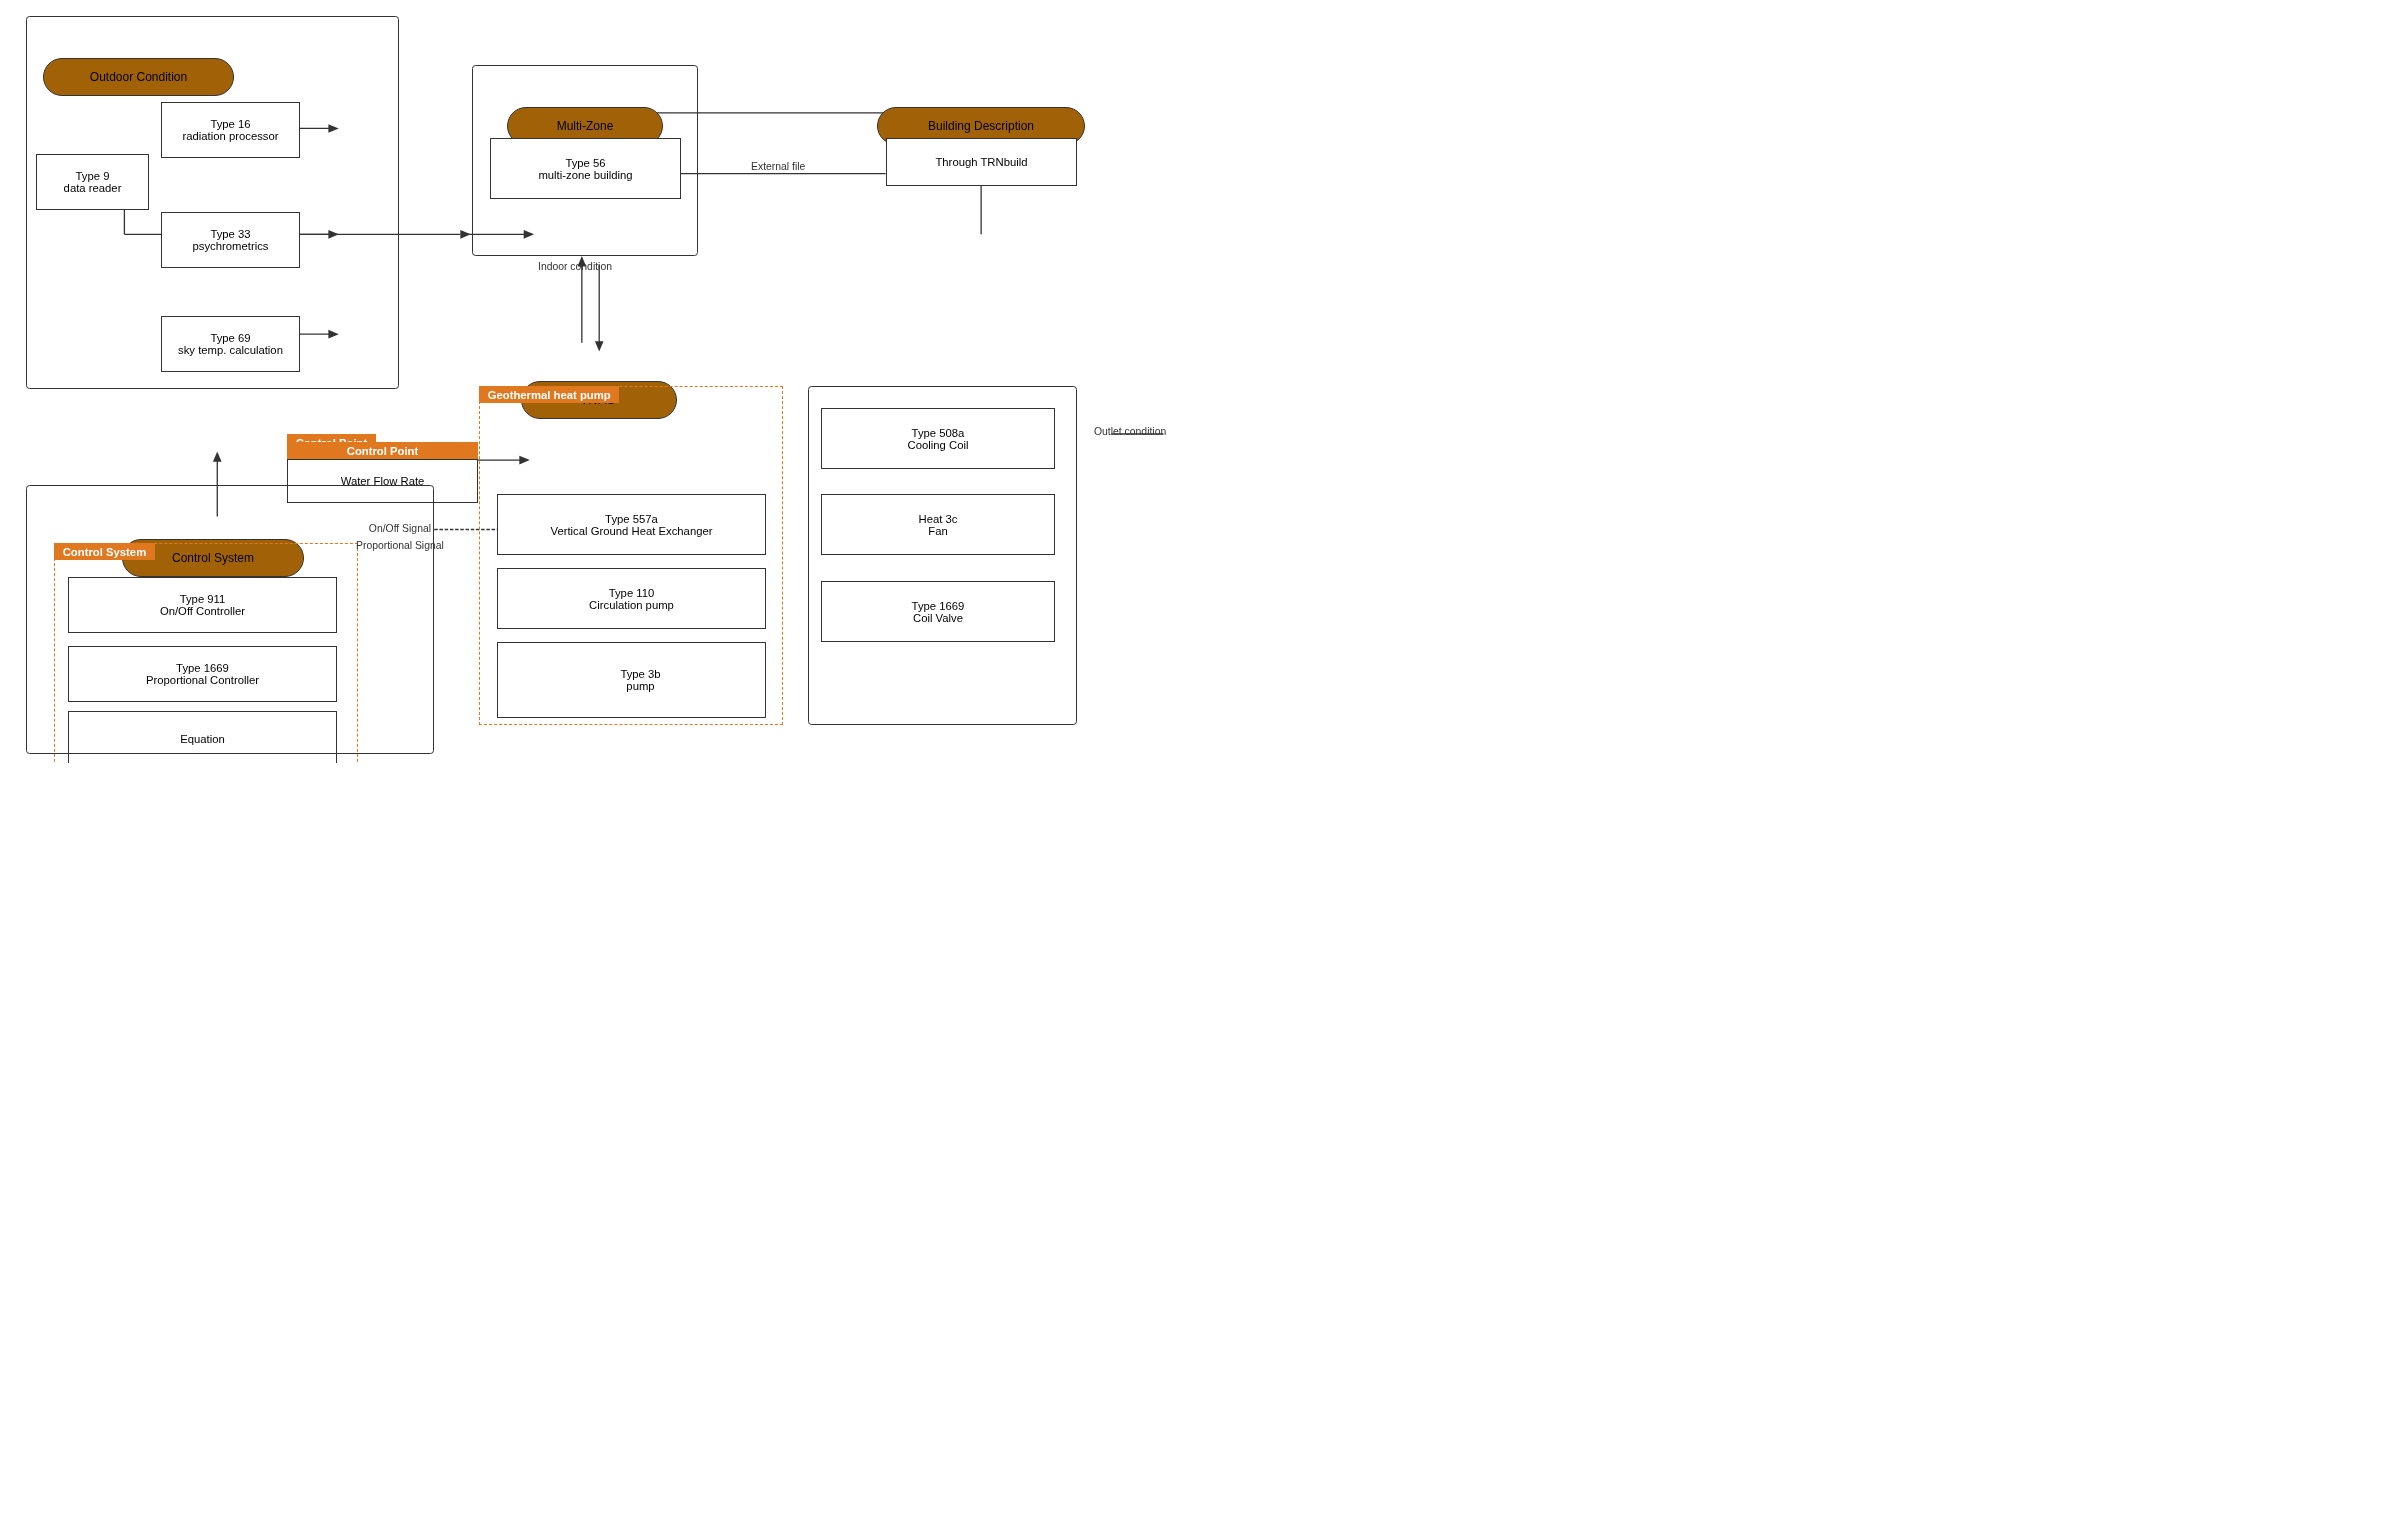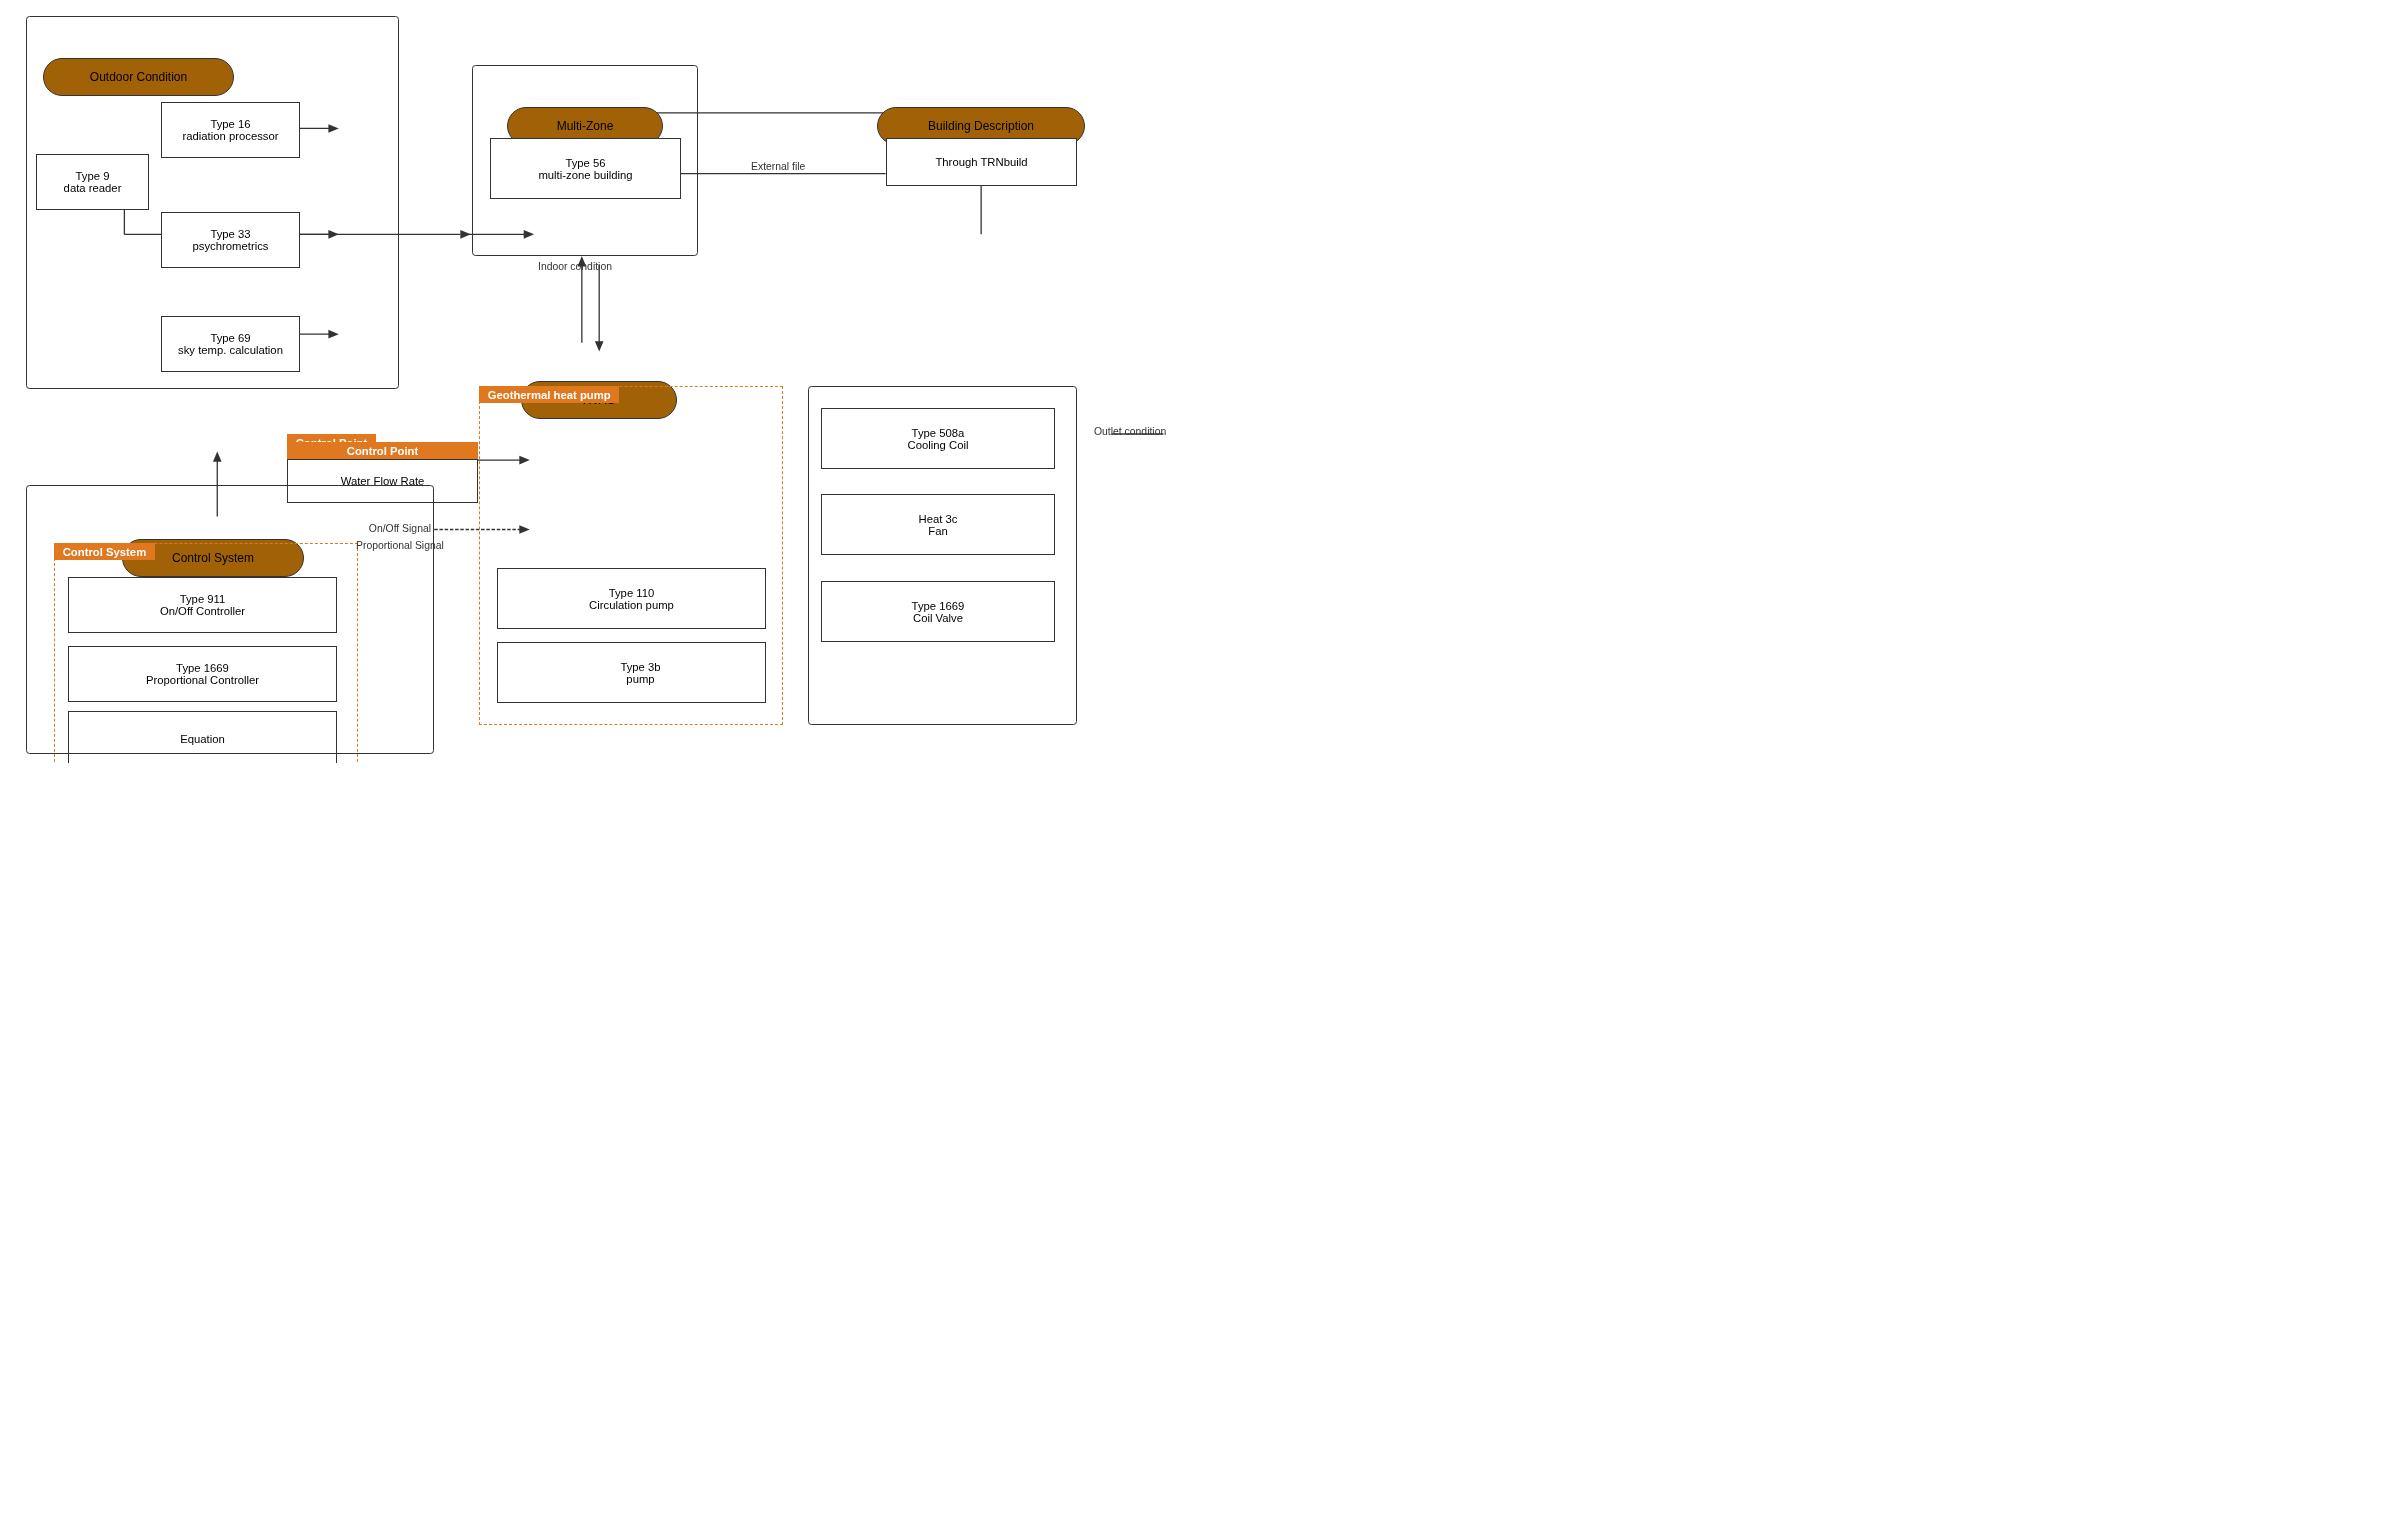--- a/index.html
+++ b/index.html
@@ -180,27 +180,31 @@
   </div>
 
   <div class="orange-header" style="left:479px; top:386px;">
     <span>Geothermal heat pump</span>
   </div>
 
   <div style="position:absolute; left:479px; top:386px; width:304px; height:339px; border:1.7px dashed #e07820; background:transparent;">
   </div>
 
 
+  <div class="rect" style="left:497px; top:486px; width:269px; height:61px; flex-direction:column;">
+    <span>Type 557a</span>
+    <span>Vertical Ground Heat Exchanger</span>
+  </div>
 
   <div class="rect" style="left:497px; top:560px; width:269px; height:61px; flex-direction:column;">
     <span>Type 110</span>
     <span>Circulation pump</span>
   </div>
 
-  <div class="rect" style="left:497px; top:634px; width:269px; height:61px; flex-direction:column;padding-left:18px;">
+  <div class="rect" style="left:497px; top:634px; width:269px; height:76px; flex-direction:column;padding-left:18px;">
     <span>Type 3b</span>
     <span>pump</span>
   </div>
 
   <div class="group-outline" style="left:808px; top:386px; width:269px; height:339px; border-radius:3.5px;">
   </div>
 
   <div class="rect" style="left:821px; top:400px; width:234px; height:61px; flex-direction:column;">
     <span>Type 508a</span>
     <span>Cooling Coil</span>

